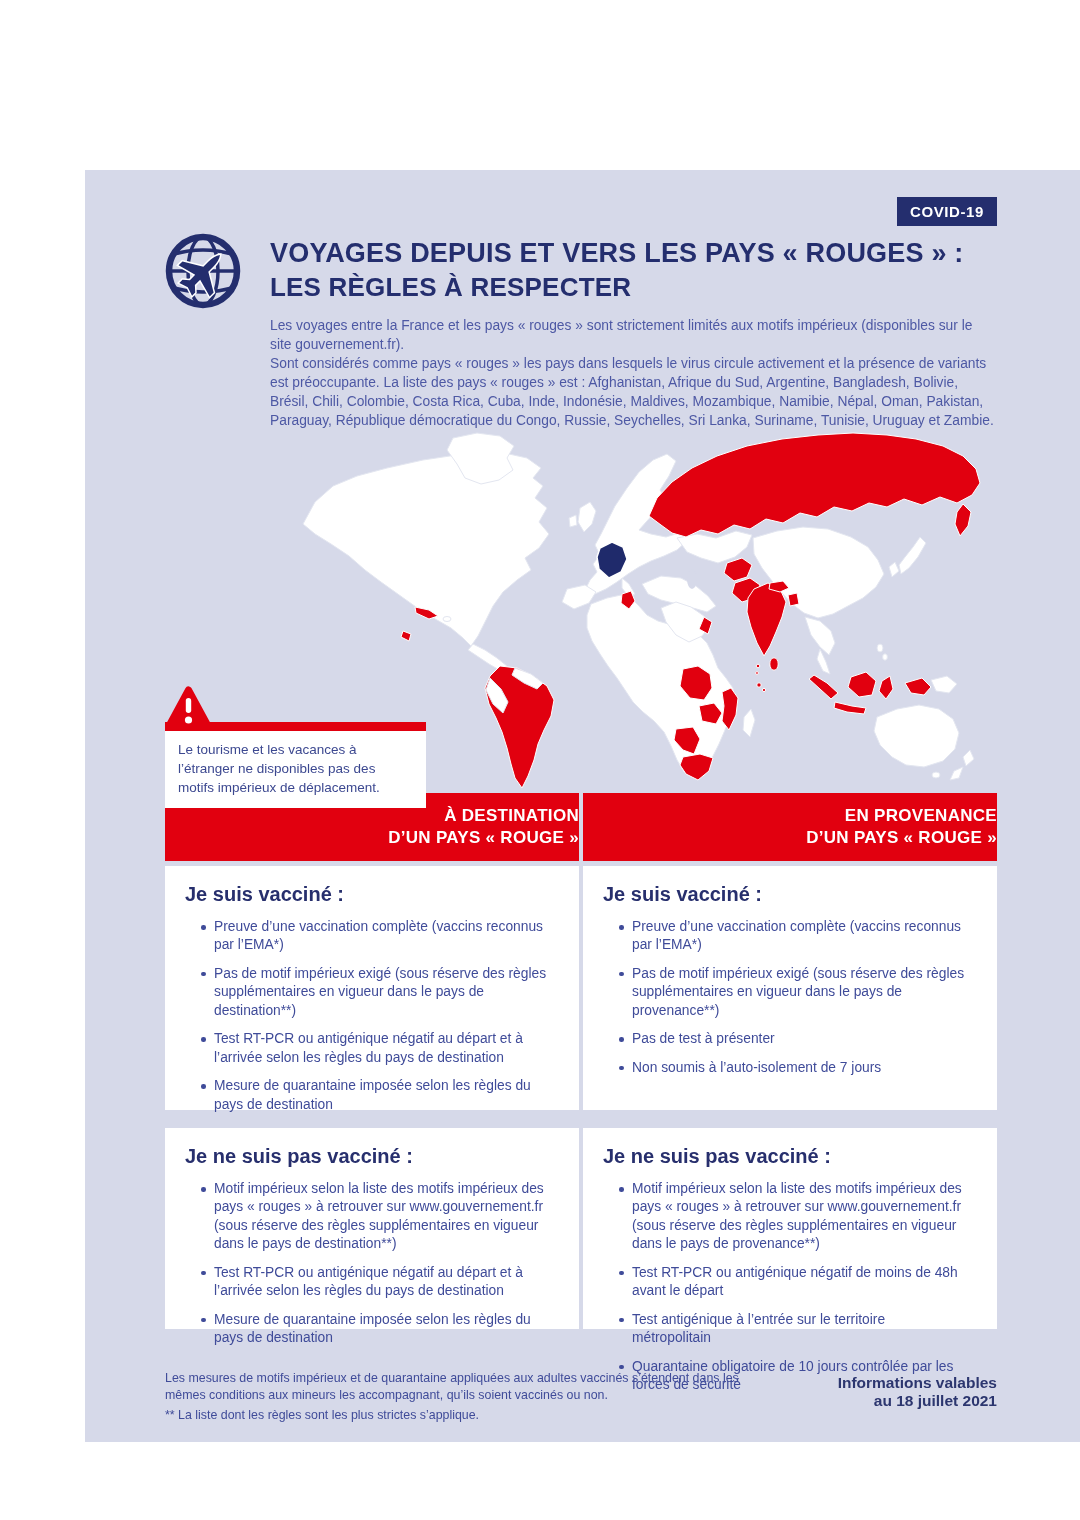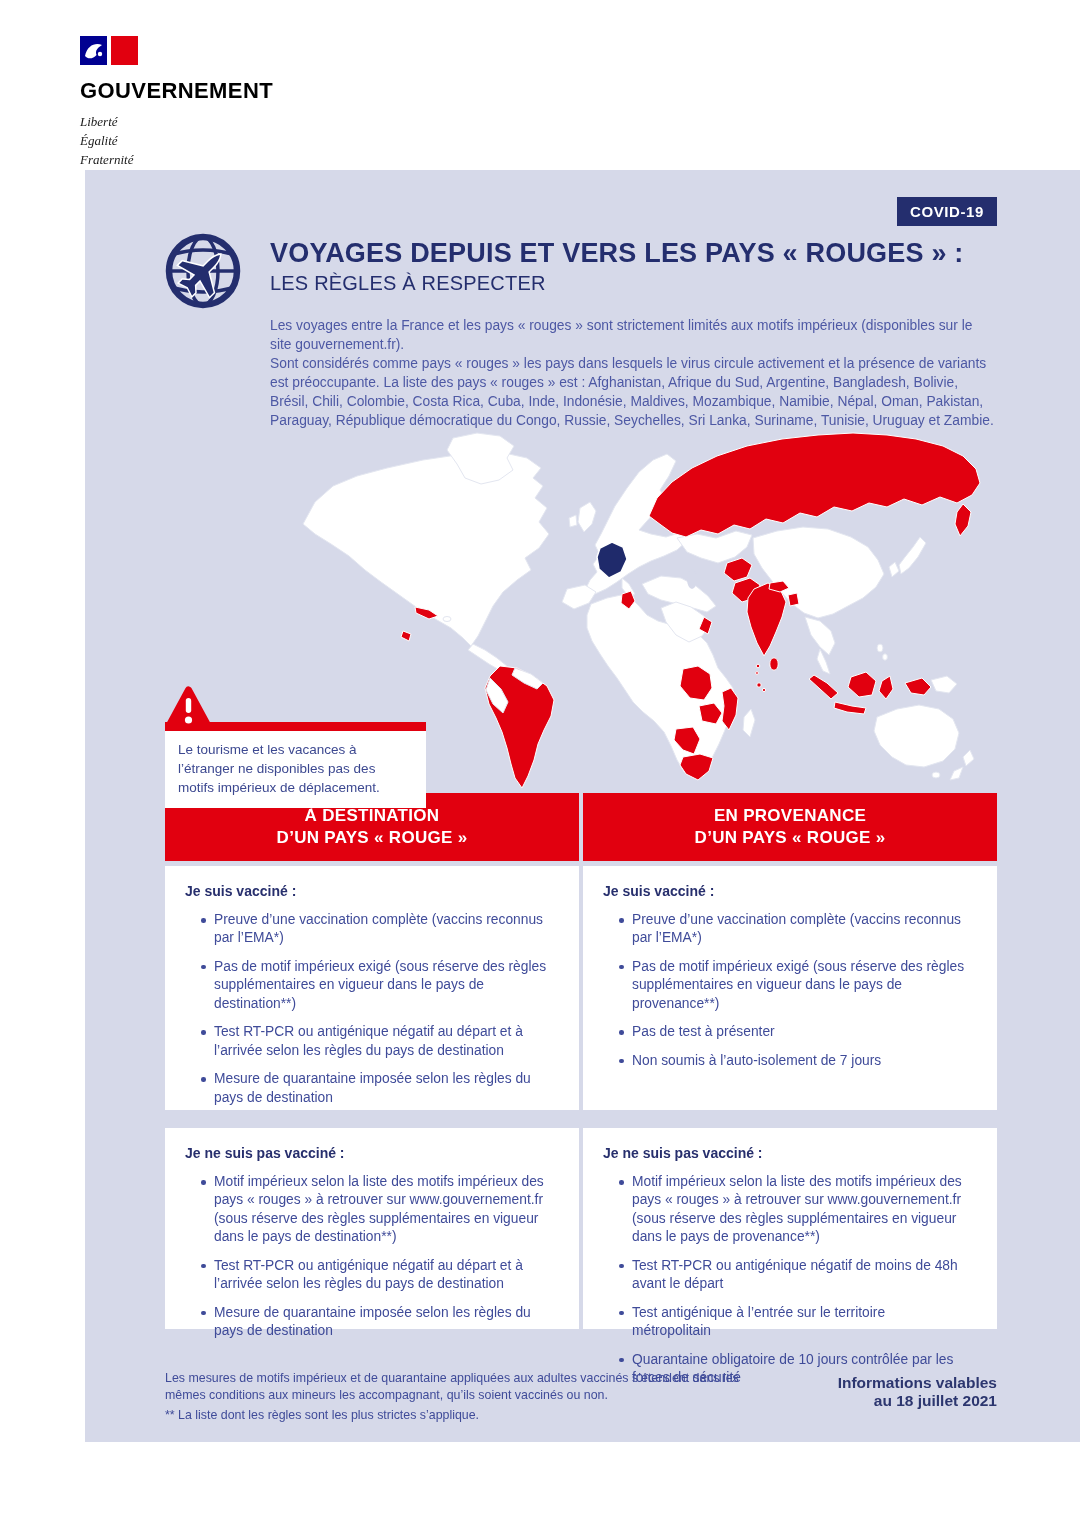--- a/index.html
+++ b/index.html
@@ -11,75 +11,61 @@
   .gov-logo .motto{margin-top:9px;font-family:"Liberation Serif","DejaVu Serif",serif;
                    font-style:italic;font-size:13px;color:#1a1a1a;line-height:1.45;}
   .gov-logo .motto span{display:block;}
   
   .panel{position:absolute;left:85px;top:170px;width:995px;height:1272px;background:#d6d9e9;}
   .badge{position:absolute;top:27px;right:83px;background:#242e6e;color:#fff;
          font-size:15px;font-weight:700;letter-spacing:.6px;padding:6px 13px;}
   .globe-icon{position:absolute;left:77px;top:60px;}
   .title{position:absolute;left:185px;top:68px;color:#242e6e;}
   .title .l1{font-size:27px;font-weight:700;letter-spacing:.2px;}
-  .title .l2{font-size:20px;font-weight:400;margin-top:3px;letter-spacing:.2px;}
+  .title .l2{font-size:26px;font-weight:700;margin-top:3px;letter-spacing:.2px;}
   .intro{position:absolute;left:185px;top:146px;width:727px;font-size:13.8px;
          line-height:1.38;color:#4d58a4;}
   .intro p{margin:0;}
   
   .map{position:absolute;left:210px;top:256px;width:690px;height:364px;z-index:1;}
   
   .warn-bar{position:absolute;left:80px;top:552px;width:261px;height:9px;background:#e1000f;z-index:3;}
   .warn-tri{position:absolute;left:80px;top:515px;z-index:4;}
   .warn-box{position:absolute;left:80px;top:561px;width:261px;background:#fff;z-index:3;
             box-sizing:border-box;padding:9px 13px 11px 13px;font-size:13.5px;line-height:1.42;color:#3c4890;}
   
   .col-hdr{position:absolute;top:623px;width:414px;height:68px;background:#e1000f;color:#fff;
-           display:flex;flex-direction:column;align-items:center;justify-content:center;
+           display:flex;flex-direction:column;align-items:flex-end;justify-content:center;
            font-size:17px;font-weight:700;line-height:1.32;letter-spacing:.3px;text-align:center;z-index:2;}
   .hdr-left{left:80px;} .hdr-right{left:498px;}
   .rule-box{position:absolute;width:414px;background:#fff;box-sizing:border-box;
             padding:17px 20px;z-index:2;}
   .box-vacc{top:696px;height:244px;}
   .box-unvacc{top:958px;height:201px;}
   .box-left{left:80px;} .box-right{left:498px;}
-  .rule-box h3{margin:0 0 6px 0;font-size:14px;font-weight:700;color:#272f6d;}
+  .rule-box h3{margin:0 0 6px 0;font-size:20px;font-weight:700;color:#272f6d;}
   .rule-box ul{margin:12px;padding:0;list-style:none;}
   .rule-box li{position:relative;margin:10px 0 0 0;padding-left:17px;font-size:13.8px;
                line-height:1.34;color:#3f4b99;}
   .rule-box li::before{content:"";position:absolute;left:4px;top:7px;width:4.5px;height:4.5px;
                border-radius:50%;background:#3f4b99;}
   
   .foot-notes{position:absolute;left:80px;top:1200px;width:575px;font-size:12.4px;
               line-height:1.4;color:#3f4b99;}
   .foot-notes .fn{margin-top:10px;}
   .foot-notes .fn2{margin-top:2px;}
   .validity{position:absolute;right:83px;top:1204px;text-align:right;color:#2c366f;}
   .validity .v1{font-size:15.5px;font-weight:600;}
   .validity .v2{font-size:15.5px;font-weight:700;}
 </style>
 </head>
 <body>
 
 <div class="page">
 
-  <header class="gov-logo">
-    <svg width="60" height="30" viewBox="0 0 60 30">
-      <rect x="0" y="0" width="27" height="29" fill="#000091"></rect>
-      <path d="M5,20 C7,9 16,6 22,9 C17,12 15,15 16.5,19 C13,23 8,23.5 5,20 Z" fill="#ffffff"></path>
-      <circle cx="20" cy="18" r="2.2" fill="#ffffff"></circle>
-      <rect x="31" y="0" width="27" height="29" fill="#e1000f"></rect>
-    </svg>
-    <div class="brand">GOUVERNEMENT</div>
-    <div class="motto">
-      <span>Liberté</span>
-      <span>Égalité</span>
-      <span>Fraternité</span>
-    </div>
-  </header>
 
   <section class="panel">
 
     <div class="badge">COVID-19</div>
 
     <svg class="globe-icon" width="82" height="82" viewBox="0 0 82 82">
       <circle cx="41" cy="41" r="34" fill="none" stroke="#242e6e" stroke-width="6.5"></circle>
       <ellipse cx="41" cy="41" rx="15" ry="34" fill="none" stroke="#242e6e" stroke-width="3.5"></ellipse>
       <path d="M9,25 Q41,15 73,25" fill="none" stroke="#242e6e" stroke-width="3.5"></path>
       <path d="M5,41 L77,41" fill="none" stroke="#242e6e" stroke-width="3.5"></path>

